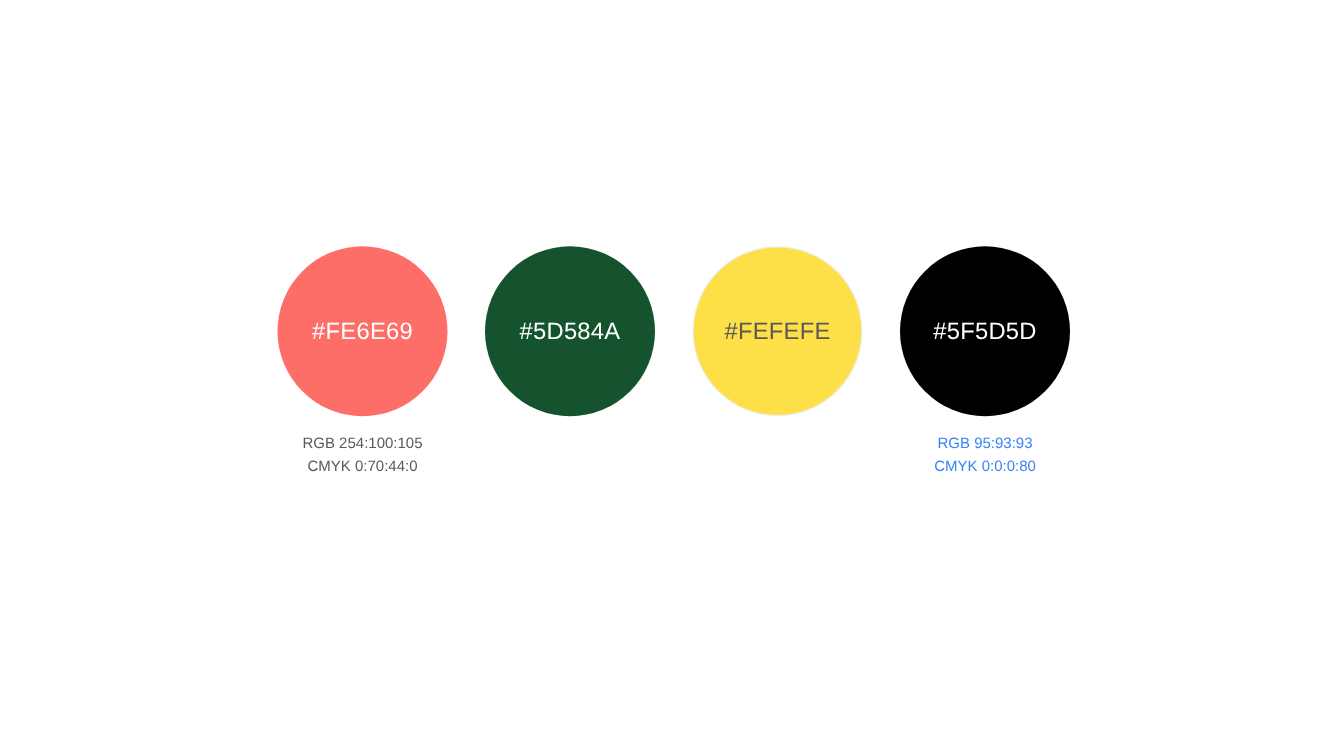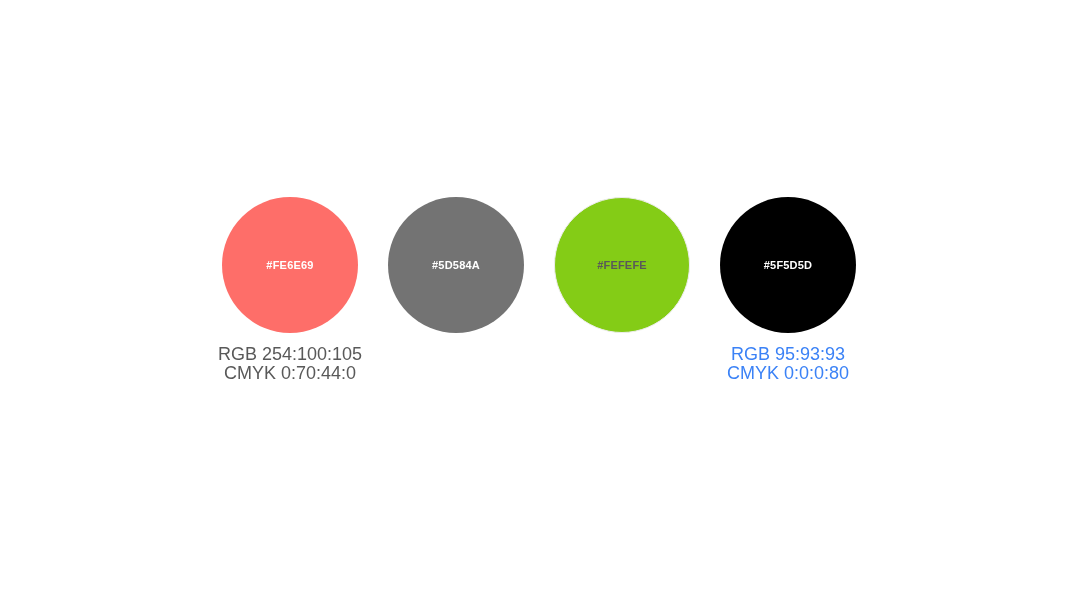--- a/index.html
+++ b/index.html
@@ -41,31 +41,31 @@
   .disc {
     width: 136px;
     height: 136px;
     border-radius: 50%;
     display: flex;
     align-items: center;
     justify-content: center;
     box-sizing: border-box;
   }
   .disc-label {
-    font-size: 11px;
-    font-weight: bold;
+    font-size: 19px;
+    font-weight: normal;
     letter-spacing: 0.2px;
     line-height: 1;
     white-space: nowrap;
   }
   .caption {
     margin-top: 12px;
     text-align: center;
     color: #595959;
-    font-size: 18px;
+    font-size: 12px;
     line-height: 19px;
     white-space: nowrap;
   }
   .caption-line {
     display: block;
   }
 </style>
 </head>
 <body style="background: rgb(255, 255, 255);">
 
@@ -74,26 +74,26 @@
       <div class="swatch">
         <div class="disc" style="background: rgb(254, 110, 105);">
           <span class="disc-label" style="color: rgb(255, 255, 255);">#FE6E69</span>
         </div>
         <div class="caption" style="color: rgb(89, 89, 89);">
           <span class="caption-line">RGB 254:100:105</span>
           <span class="caption-line">CMYK 0:70:44:0</span>
         </div>
       </div>
       <div class="swatch">
-        <div class="disc" style="background: #737373;">
+        <div class="disc" style="background: #14532d;">
           <span class="disc-label" style="color: rgb(255, 255, 255);">#5D584A</span>
         </div>
       </div>
       <div class="swatch">
-        <div class="disc" style="background: #84cc16; border: 1px solid rgb(237, 237, 237);">
+        <div class="disc" style="background: #fde047; border: 1px solid rgb(237, 237, 237);">
           <span class="disc-label" style="color: rgb(89, 89, 89);">#FEFEFE</span>
         </div>
       </div>
       <div class="swatch">
         <div class="disc" style="background: #000000;">
           <span class="disc-label" style="color: rgb(255, 255, 255);">#5F5D5D</span>
         </div>
         <div class="caption" style="color: #3b82f6;">
           <span class="caption-line">RGB 95:93:93</span>
           <span class="caption-line">CMYK 0:0:0:80</span>

